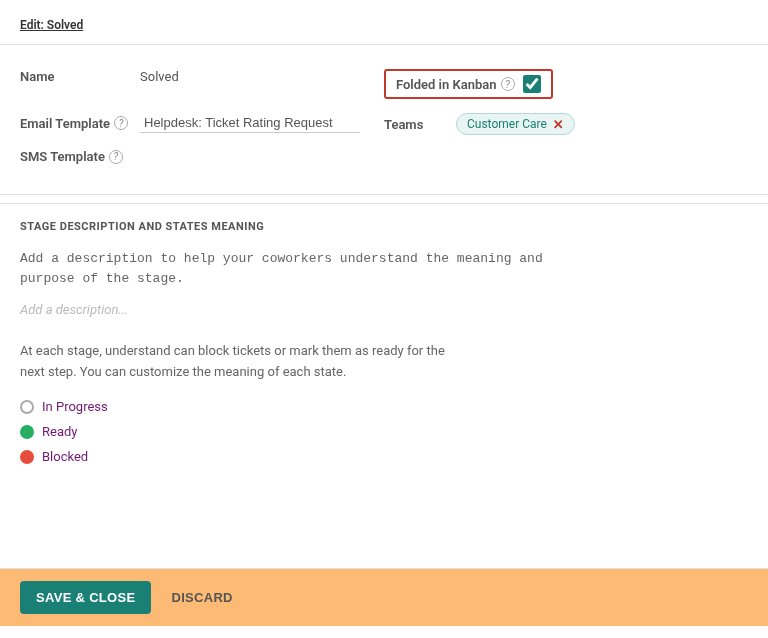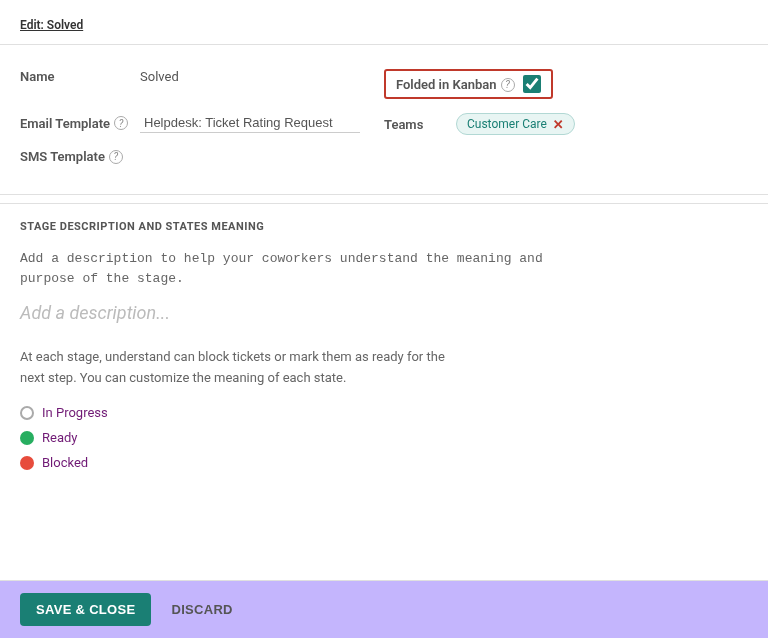--- a/index.html
+++ b/index.html
@@ -96,21 +96,21 @@
       display: flex;
       align-items: center;
       gap: 8px;
     }
 
     .folded-kanban-label {
       font-size: 13px;
       font-weight: 600;
       color: #555;
       display: flex;
-      align-items: flex-end;
+      align-items: center;
       gap: 4px;
     }
 
     .kanban-checkbox {
       width: 18px;
       height: 18px;
       accent-color: #1a7f74;
       cursor: pointer;
     }
 
@@ -160,21 +160,21 @@
     .description-hint {
       font-size: 13px;
       color: #666;
       line-height: 1.5;
       margin-bottom: 10px;
       font-family: Liberation Mono, monospace;
     }
 
     .description-input {
       color: #bbb;
-      font-size: 18px;
+      font-size: 13px;
       font-style: italic;
       padding: 4px 0;
       cursor: text;
       margin-bottom: 20px;
     }
 
     .states-hint {
       font-size: 13px;
       color: #666;
       line-height: 1.6;
@@ -195,26 +195,26 @@
       height: 14px;
       border-radius: 50%;
     }
 
     .dot-gray { background: transparent; border: 2px solid #aaa; }
     .dot-red { background: #e74c3c; }
     .dot-green { background: #27ae60; }
 
     .footer {
       position: fixed;
-      bottom: 0;
+      bottom: 12px;
       left: 0;
       width: 768px;
       padding: 12px 20px;
       border-top: 1px solid #e0e0e0;
-      background: #c4b5fd;
+      background: #fdba74;
       display: flex;
       align-items: center;
       gap: 16px;
     }
 
     .btn-save {
       background: #1a7f74;
       color: #fff;
       border: none;
       padding: 9px 16px;

